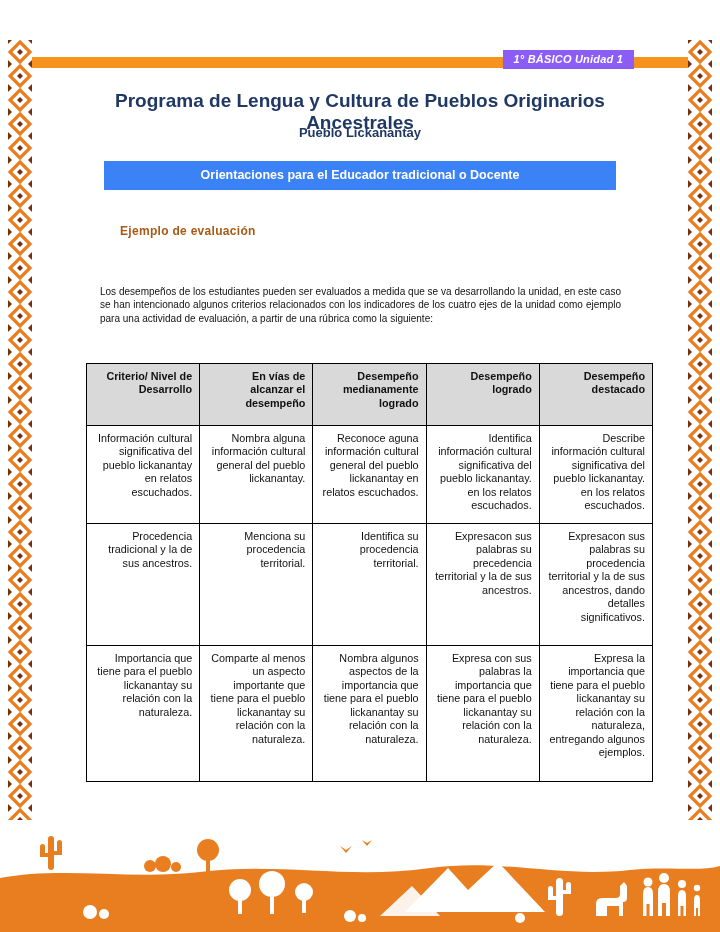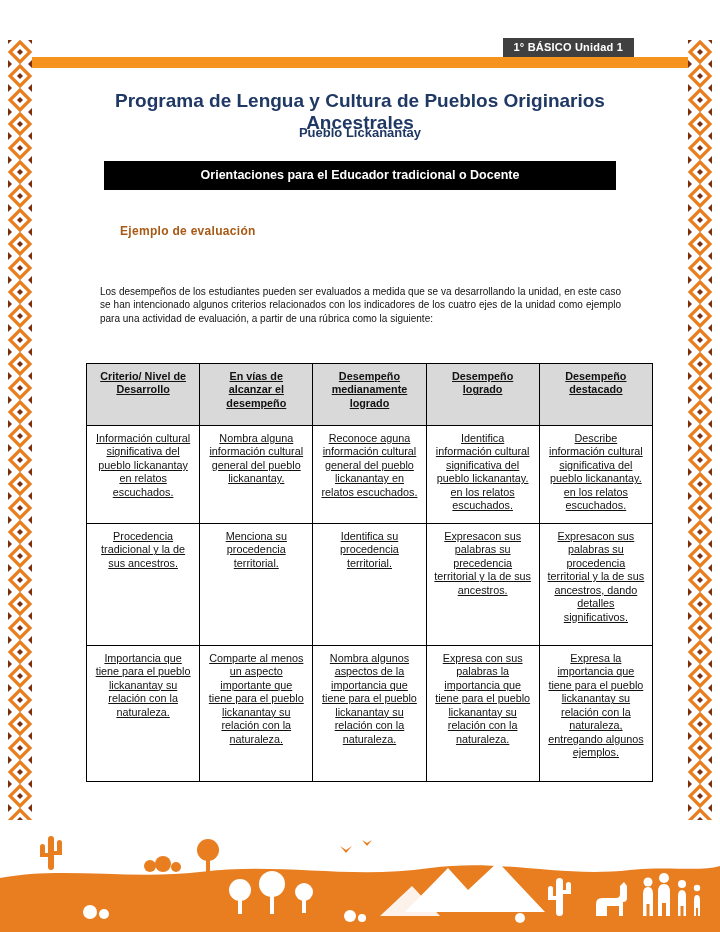--- a/index.html
+++ b/index.html
@@ -8,64 +8,65 @@
     position:relative;
     background:#ffffff;
     font-family:"Liberation Sans", sans-serif;
     overflow:hidden;
     color:#111;
   }
   .strip { position:absolute; top:40px; }
   .strip-left  { left:8px; }
   .strip-right { right:8px; }
   .badge {
-    position:absolute; top:38px; right:86px;
-    background:#404040; color:#fff;
+    position:absolute; top:50px; right:86px;
+    background:#8b5cf6; color:#fff;
     font-size:11px; font-weight:bold;
     padding:3px 11px 4px;
     letter-spacing:.2px;
+    font-style:italic;
   }
   .topbar {
     position:absolute; top:57px; left:32px; right:32px; height:11px;
     background:#F6921E;
   }
   .title {
     position:absolute; top:90px; left:60px; right:60px;
     text-align:center; color:#1F3864;
     font-size:19px; font-weight:bold;
   }
   .subtitle {
     position:absolute; top:125px; left:60px; right:60px;
     text-align:center; color:#1F3864;
     font-size:13px; font-weight:bold;
   }
   .banner {
     position:absolute; top:161px; left:104px; right:104px;
-    background:#000000; color:#ffffff;
+    background:#3b82f6; color:#ffffff;
     font-size:12.5px; font-weight:bold; text-align:center;
     padding:7px 0 8px;
   }
   .section-heading {
     position:absolute; top:224px; left:120px;
     color:#A85A15; font-size:12px; font-weight:bold;
     letter-spacing:.3px;
   }
   .paragraph {
     position:absolute; top:285px; left:100px; width:521px;
     font-size:10px; line-height:1.33; text-align:justify;
   }
   table.rubric {
     position:absolute; top:363px; left:86px; width:567px;
     border-collapse:collapse; table-layout:fixed;
   }
   .rubric th, .rubric td {
     border:1px solid #000;
     font-size:10.8px; line-height:1.25;
     padding:6px 7px 10px 7px;
-    vertical-align:top; text-align:center;text-decoration:underline;
+    vertical-align:top; text-align:right;
   }
   .rubric th { background:#D9D9D9; font-weight:bold; height:62px; }
   .rubric tr.r1 td { height:87px; }
   .rubric tr.r2 td { height:122px; }
   .rubric tr.r3 td { height:136px;margin-left:28px; }
   .footer-art { position:absolute; left:0; bottom:0; }
 </style>
 </head>
 <body>
 

